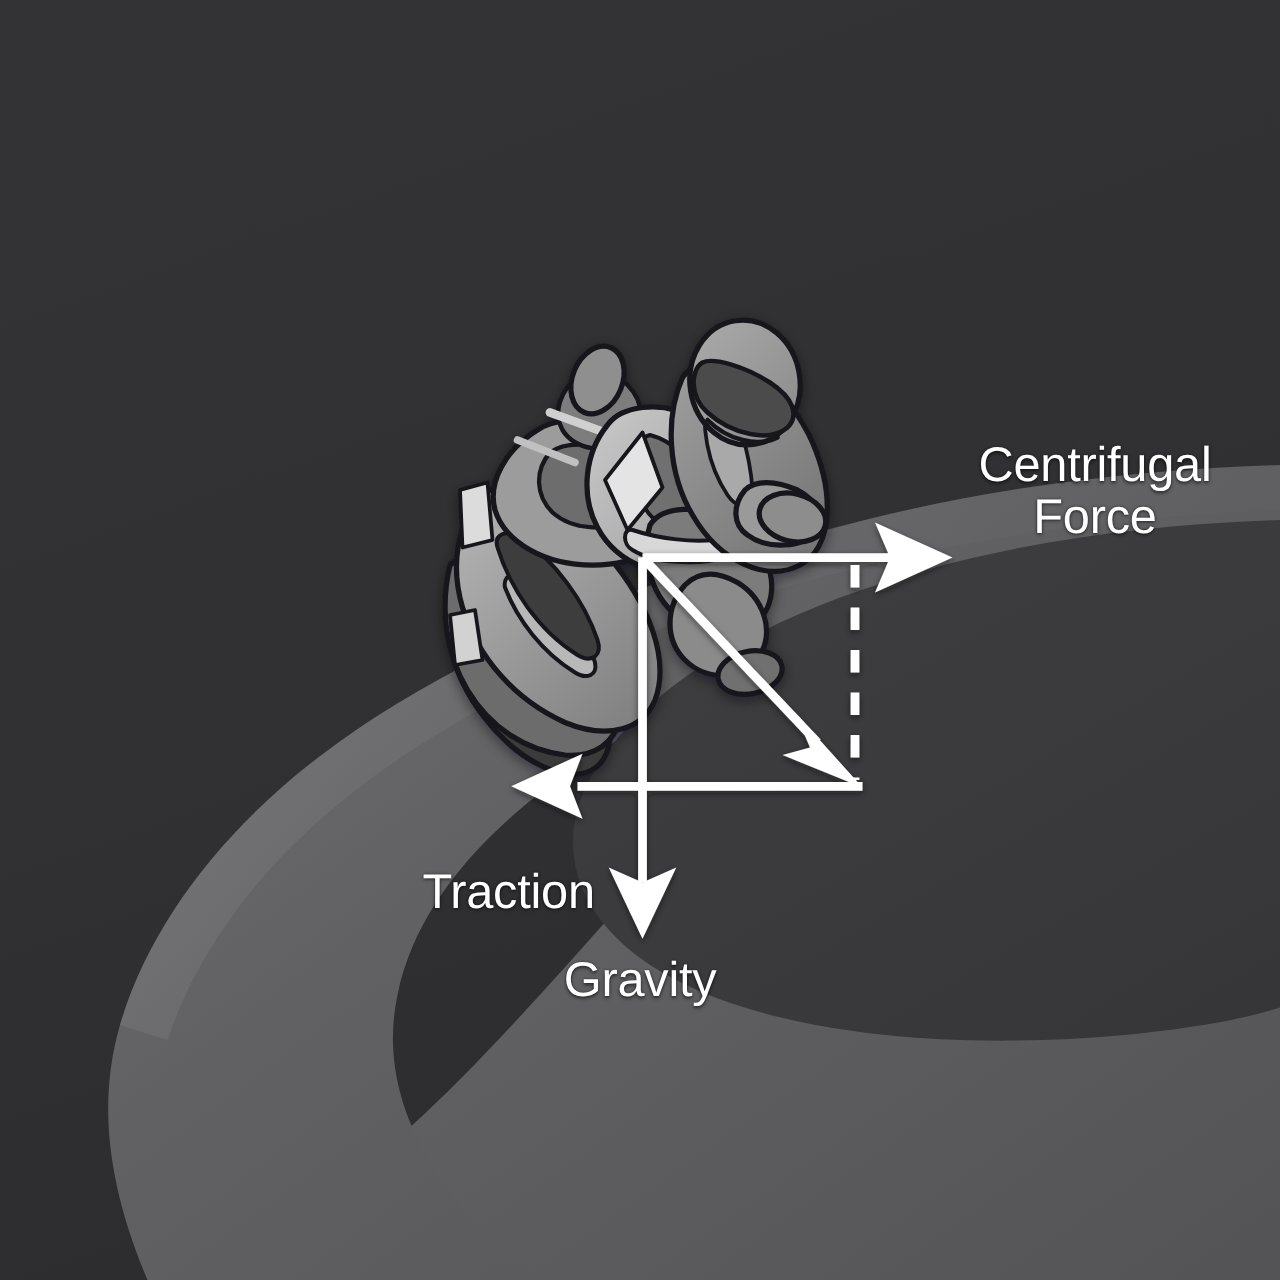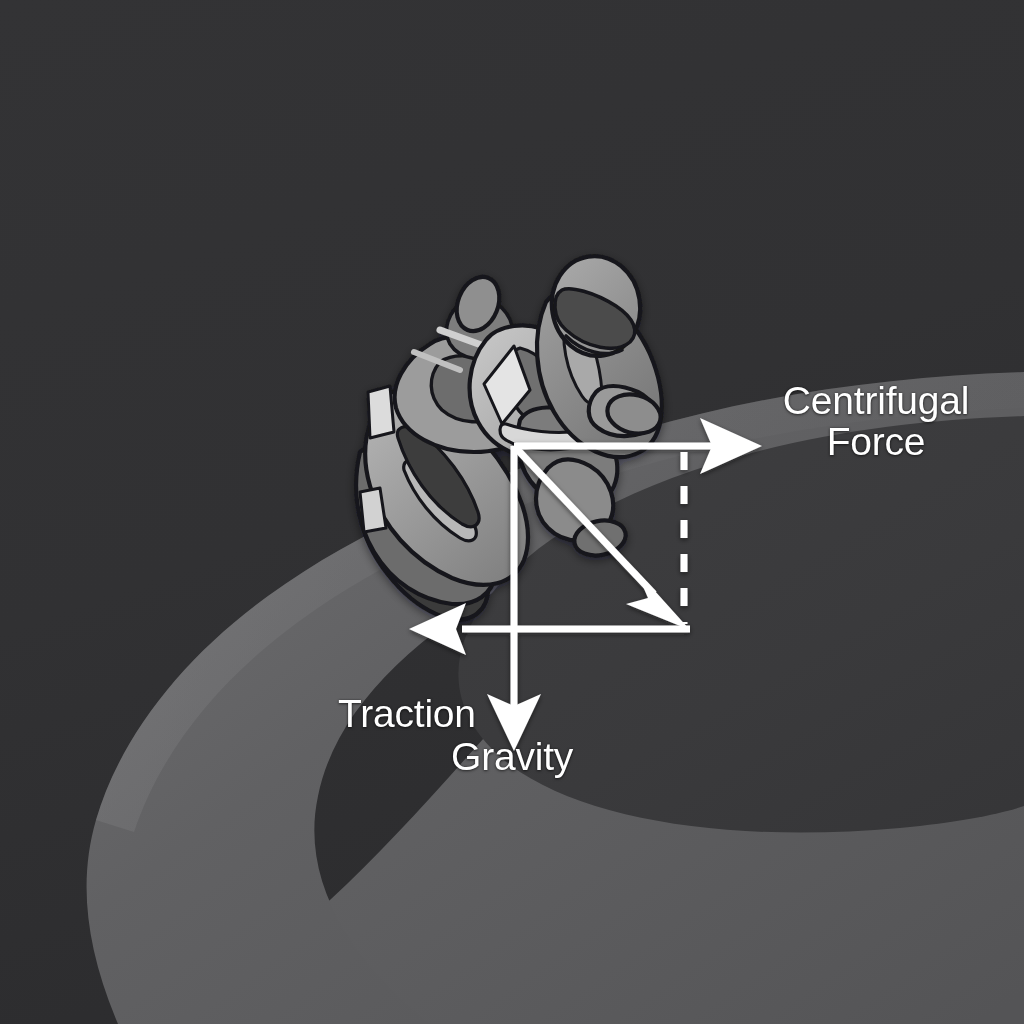--- a/index.html
+++ b/index.html
@@ -37,30 +37,29 @@
     white-space: pre;
     text-shadow: 0 1px 3px rgba(0,0,0,0.55), 0 0 2px rgba(0,0,0,0.4);
     pointer-events: none;
     user-select: none;
   }
   #label-centrifugal {
     left: 731px;
     top: 352px;
     width: 290px;
     text-align: center;
-    margin-top: 28px;
   }
   #label-traction {
     left: 338px;
     top: 645px;
     margin-top: 48px;
   }
   #label-gravity {
     left: 451px;
-    top: 736px;
+    top: 764px;
   }
 </style>
 </head>
 <body>
 
 <div id="stage">
 
   <svg id="scene" viewBox="0 0 1024 1024" xmlns="http://www.w3.org/2000/svg">
 
     <defs>

